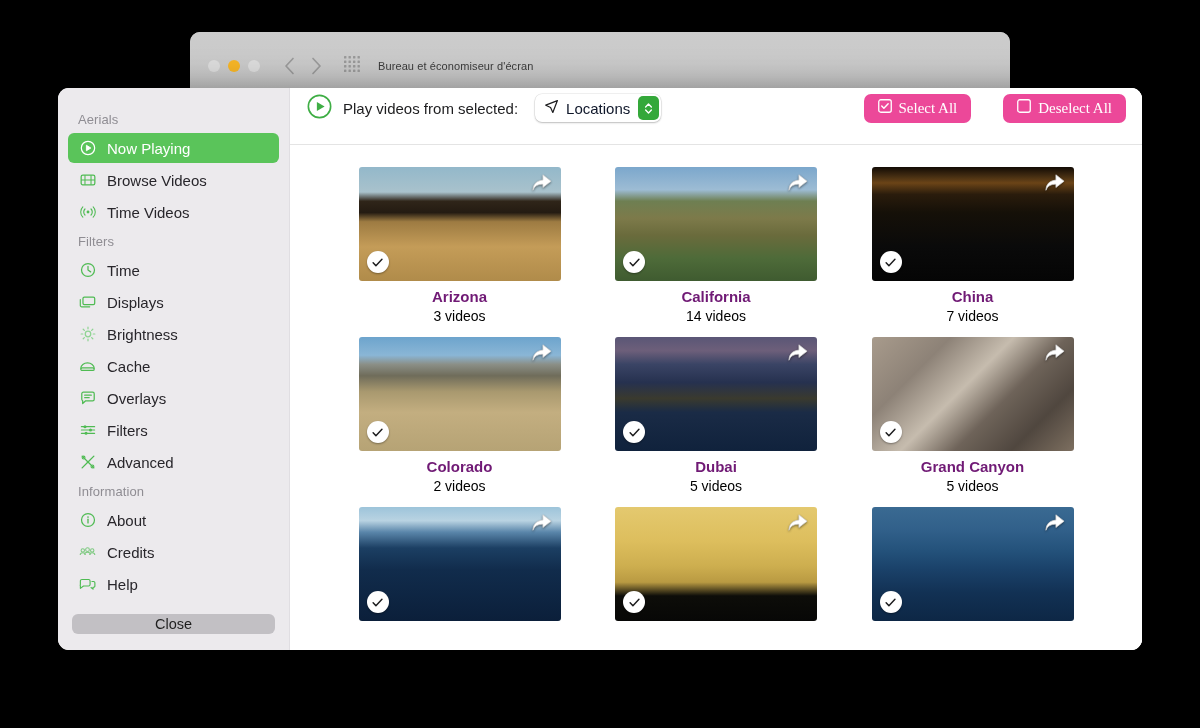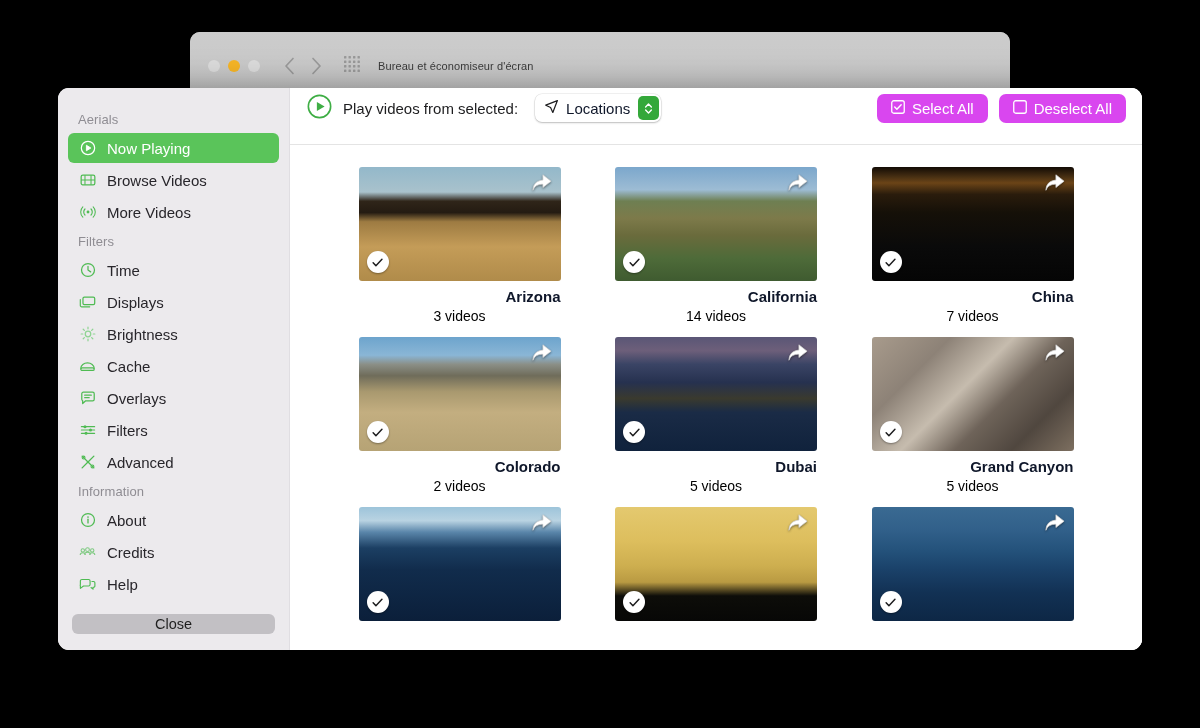--- a/index.html
+++ b/index.html
@@ -190,29 +190,29 @@
 
   #toolbar-spacer { flex: 1 1 auto; }
 
   .pill-btn {
     display: inline-flex;
     align-items: center;
     gap: 7px;
     height: 29px;
     padding: 0 14px;
     border-radius: 7px;
-    background: #d946ef;
+    background: #ec4899;
     color: #ffffff;
     font-size: 15px;
     border: none;
     white-space: nowrap;
     cursor: default;
-    font-family: Liberation Sans, sans-serif;
-  }
-  .pill-btn + .pill-btn { margin-left: 0; }
+    font-family: Liberation Serif, serif;
+  }
+  .pill-btn + .pill-btn { margin-left: 21px; }
 
   
   #grid-scroll {
     flex: 1 1 auto;
     overflow: hidden;
     padding: 22px 0 0 0;
     background: #ffffff;
   }
   #grid {
     display: grid;
@@ -242,24 +242,24 @@
   }
   .share-badge {
     position: absolute;
     right: 6px;
     top: 4px;
     width: 26px; height: 24px;
     display: flex; align-items: center; justify-content: center;
     filter: drop-shadow(0 1px 1px rgba(0,0,0,0.45));
   }
   .card-title {
-    text-align: right;
+    text-align: center;
     font-size: 15px;
     font-weight: bold;
-    color: #0f172a;
+    color: #701a75;
     margin-top: 7px;
   }
   .card-sub {
     text-align: center;
     font-size: 14px;
     color: #000000;
     margin-top: 3px;
   }
 
   
@@ -368,21 +368,21 @@
       </div>
 
       <div class="nav-item">
         <span class="nic">
           <svg width="16" height="16" viewBox="0 0 18 18" fill="none">
             <circle cx="9" cy="9" r="1.6" fill="#4fbb53"></circle>
             <path d="M5.6 5.6a4.8 4.8 0 000 6.8M12.4 5.6a4.8 4.8 0 010 6.8" stroke="#4fbb53" stroke-width="1.3" stroke-linecap="round"></path>
             <path d="M3.2 3.2a8.2 8.2 0 000 11.6M14.8 3.2a8.2 8.2 0 010 11.6" stroke="#4fbb53" stroke-width="1.2" stroke-linecap="round"></path>
           </svg>
         </span>
-        <span>More Videos</span>
+        <span>Time Videos</span>
       </div>
 
       <div class="group-header">Filters</div>
 
       <div class="nav-item">
         <span class="nic">
           <svg width="16" height="16" viewBox="0 0 18 18" fill="none">
             <circle cx="9" cy="9" r="7.3" stroke="#4fbb53" stroke-width="1.4"></circle>
             <path d="M9 4.8V9l3 2.1" stroke="#4fbb53" stroke-width="1.4" stroke-linecap="round" stroke-linejoin="round"></path>
           </svg>

